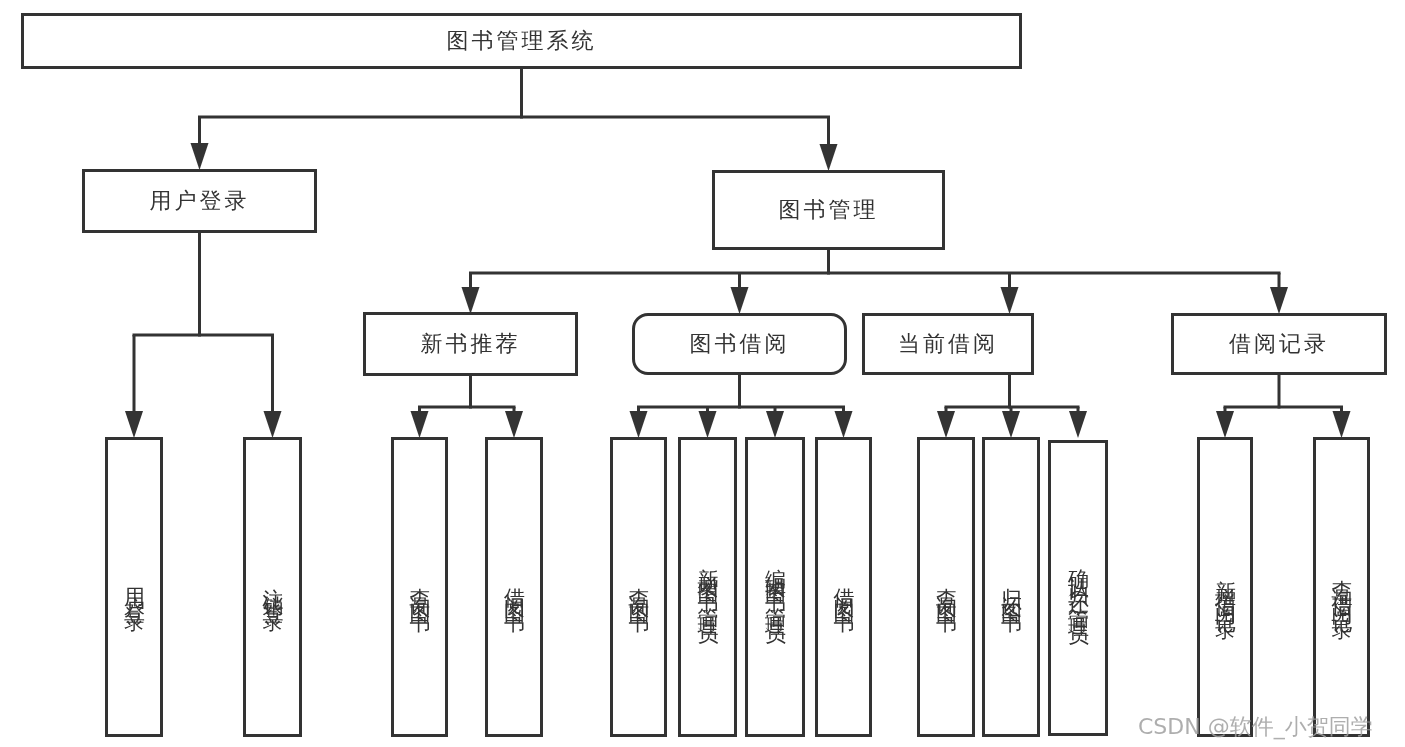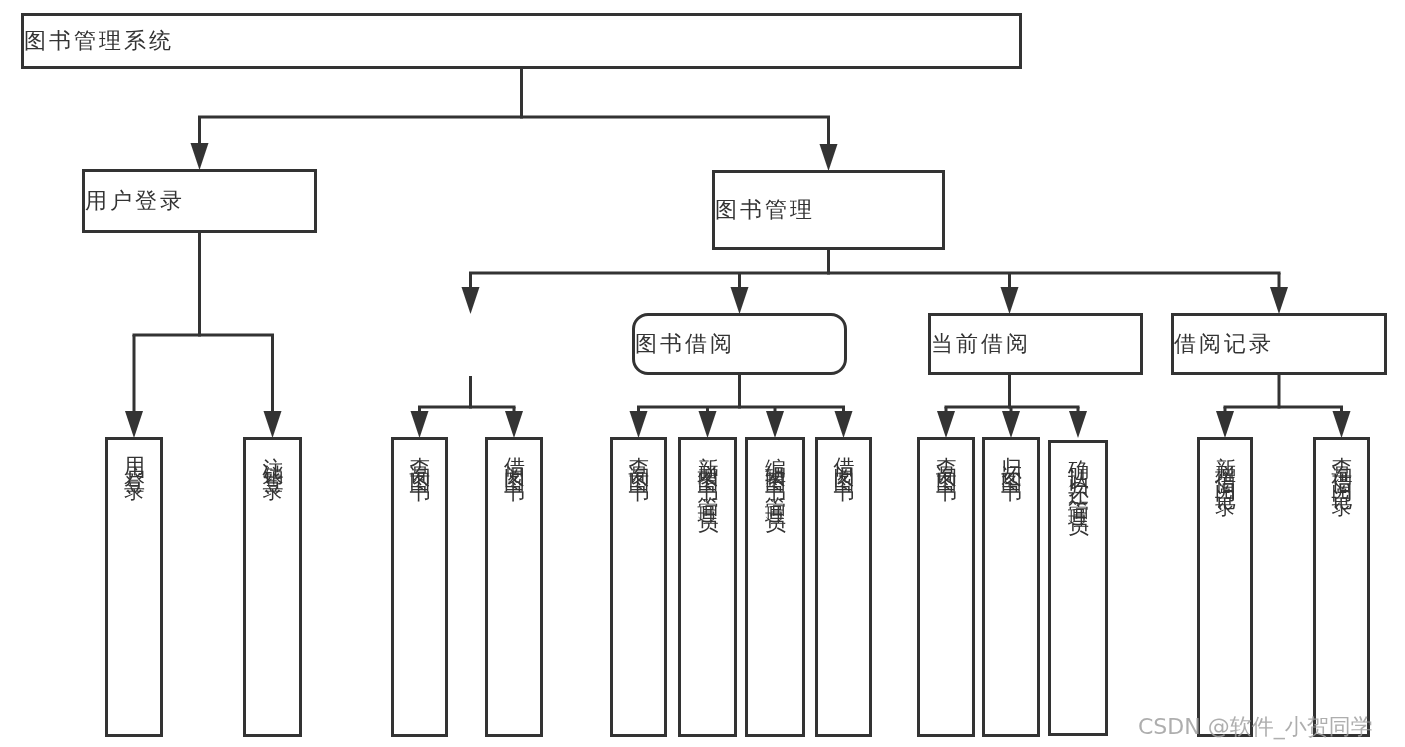--- a/index.html
+++ b/index.html
@@ -22,21 +22,21 @@
     z-index: 1;
   }
   .box {
     position: absolute;
     box-sizing: border-box;
     background: #ffffff;
     border: 3px solid #333333;
     color: #333333;
     display: flex;
     align-items: center;
-    justify-content: flex-start;
+    justify-content: center;
     z-index: 2;
   }
   .box.h {
     font-size: 22px;
     letter-spacing: 3px;
     white-space: nowrap;
   }
   .box.v {
     writing-mode: vertical-rl;
     text-orientation: mixed;
@@ -123,24 +123,27 @@
     <span>图书管理系统</span>
   </div>
 
   <div class="box h" style="left:82px; top:169px; width:235px; height:64px;">
     <span>用户登录</span>
   </div>
   <div class="box h" style="left:712px; top:170px; width:233px; height:80px;">
     <span>图书管理</span>
   </div>
 
+  <div class="box h" style="left:363px; top:312px; width:215px; height:64px;">
+    <span>新书推荐</span>
+  </div>
   <div class="box h" style="left:632px; top:313px; width:215px; height:62px;border-radius:16px;">
     <span>图书借阅</span>
   </div>
-  <div class="box h" style="left:928px; top:313px; width:215px; height:62px;">
+  <div class="box h" style="left:862px; top:313px; width:172px; height:62px;">
     <span>当前借阅</span>
   </div>
   <div class="box h" style="left:1171px; top:313px; width:216px; height:62px;">
     <span>借阅记录</span>
   </div>
 
   <div class="box v" style="left:105px; top:437px; width:58px; height:300px;">
     <span>用户登录</span>
   </div>
   <div class="box v" style="left:243px; top:437px; width:59px; height:300px;">

